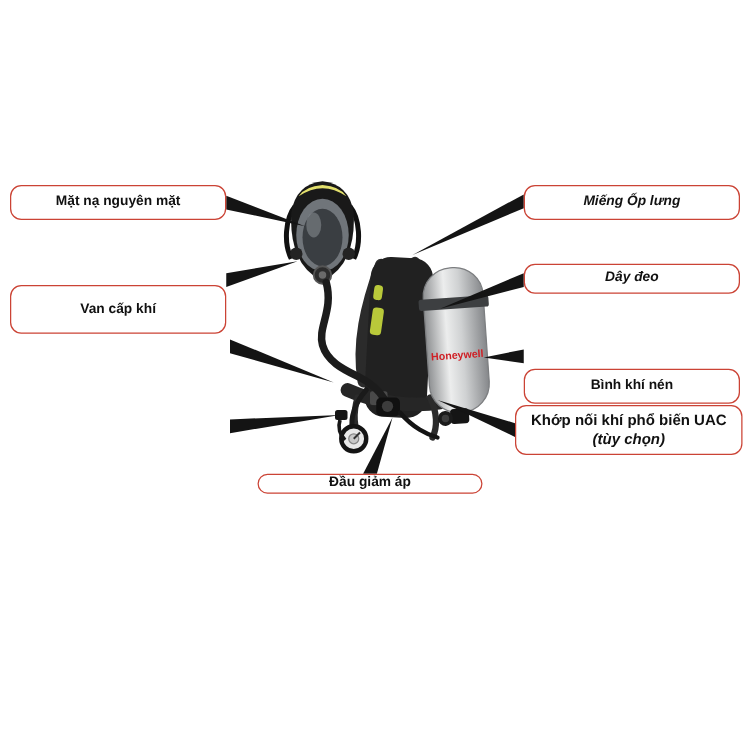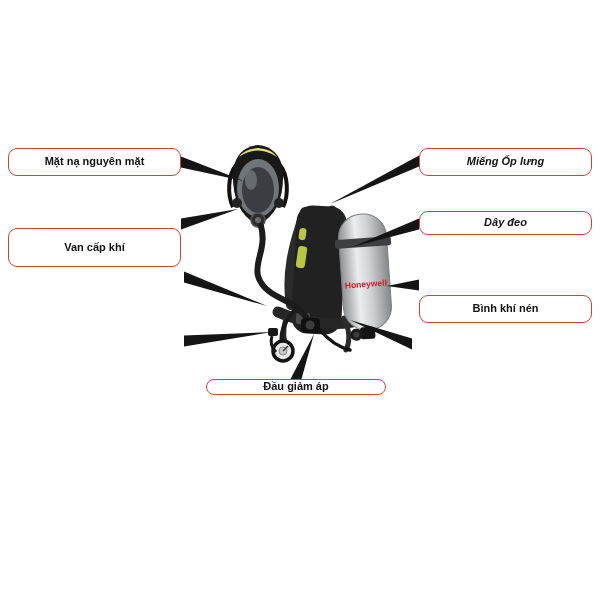--- a/index.html
+++ b/index.html
@@ -130,18 +130,23 @@
   </div>
 
   <div class="callout fs1" style="left:419px;top:211px;width:173px;height:24px;font-style:italic;">
     <div class="ct"><span>Dây đeo</span></div>
   </div>
 
   <div class="callout fs1" style="left:419px;top:271px;width:173px;height:28px;margin-top:24px;">
     <div class="ct"><span>Bình khí nén</span></div>
   </div>
 
+  <div class="callout fs2" style="left:412px;top:324px;width:182px;height:40px;">
+    <div class="ct">
+      <span>Khớp nối khí phổ biến UAC</span><span class="it-block">(tùy chọn)</span>
+    </div>
+  </div>
 
   <div class="callout fs1" style="left:206px;top:379px;width:180px;height:16px;">
     <div class="ct"><span>Đầu giảm áp</span></div>
   </div>
 
 </div>
 
 </body></html>

